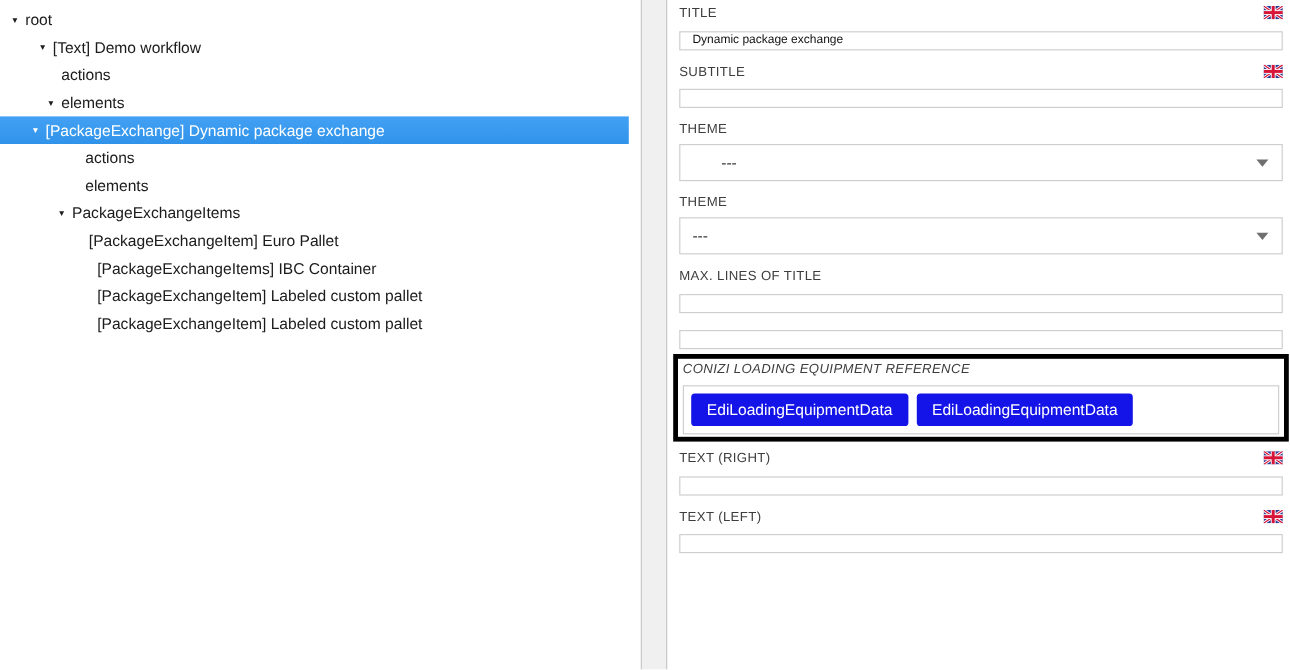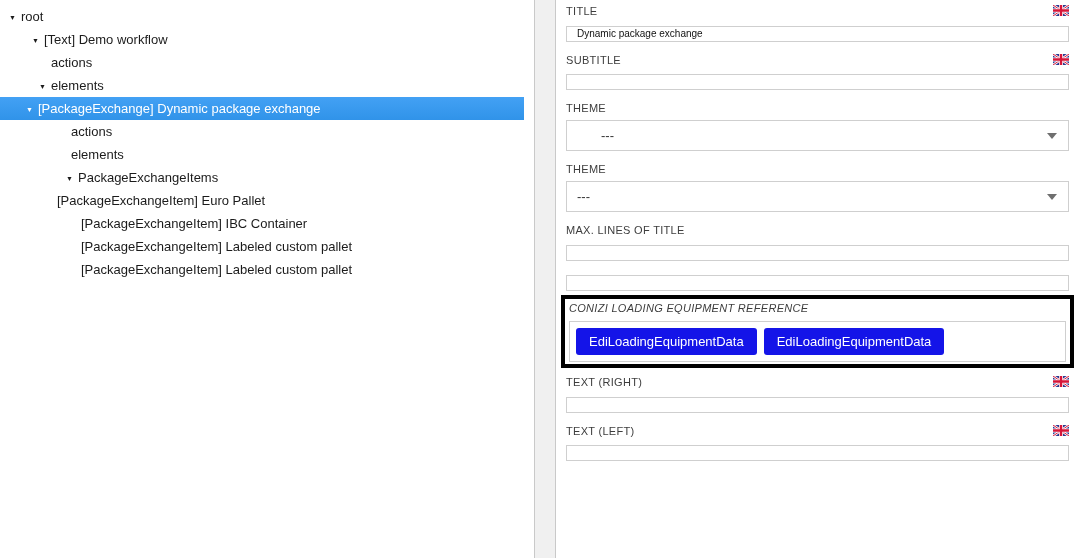--- a/index.html
+++ b/index.html
@@ -69,29 +69,29 @@
     <div class="tree-row selected" style="padding-left:26px">
       <span class="expander">▼</span>
       <span>[PackageExchange] Dynamic package exchange</span>
     </div>
     <div class="tree-row" style="padding-left:71px">
       <span>actions</span>
     </div>
     <div class="tree-row" style="padding-left:71px">
       <span>elements</span>
     </div>
-    <div class="tree-row" style="padding-left:66px">
+    <div class="tree-row" style="padding-left:48px">
       <span class="expander">▼</span>
       <span>PackageExchangeItems</span>
     </div>
-    <div class="tree-row" style="padding-left:57px">
+    <div class="tree-row" style="padding-left:74px">
       <span>[PackageExchangeItem] Euro Pallet</span>
     </div>
     <div class="tree-row" style="padding-left:81px">
-      <span>[PackageExchangeItem] IBC Container</span>
+      <span>[PackageExchangeItems] IBC Container</span>
     </div>
     <div class="tree-row" style="padding-left:81px">
       <span>[PackageExchangeItem] Labeled custom pallet</span>
     </div>
     <div class="tree-row" style="padding-left:81px">
       <span>[PackageExchangeItem] Labeled custom pallet</span>
     </div>
   </div>
 
   <div class="divider"></div>

